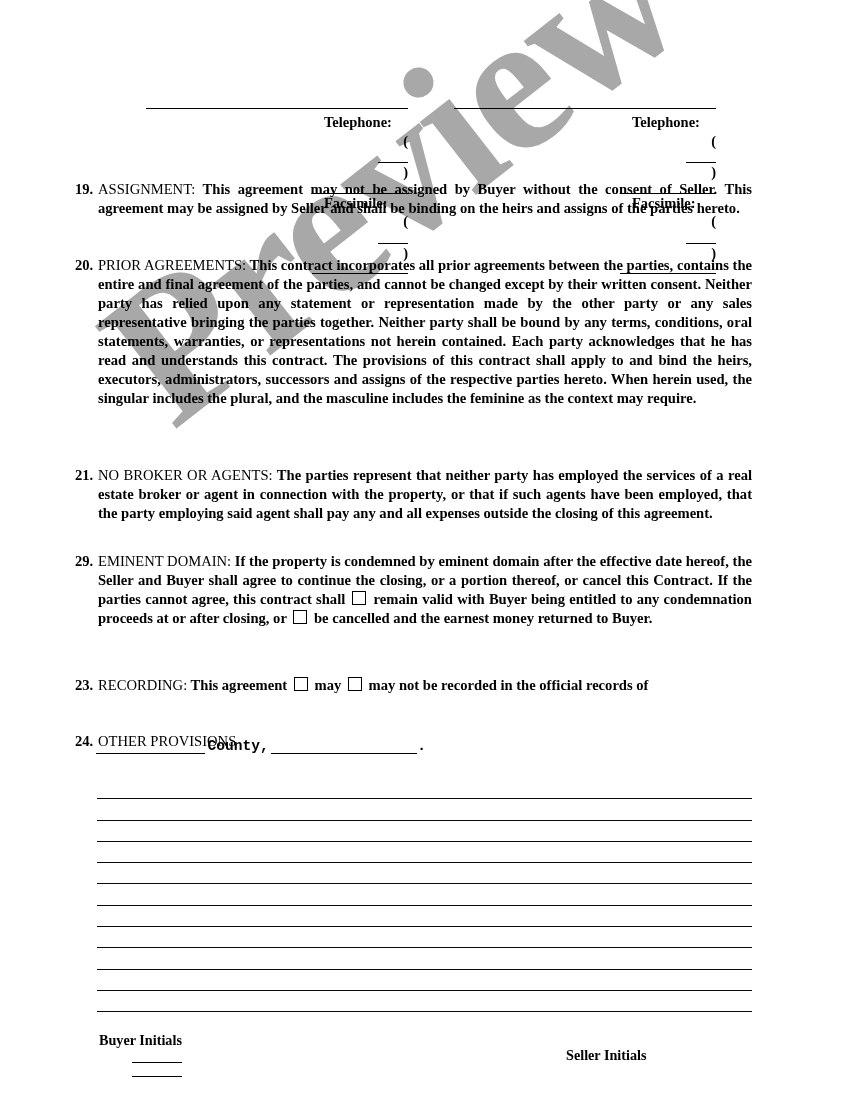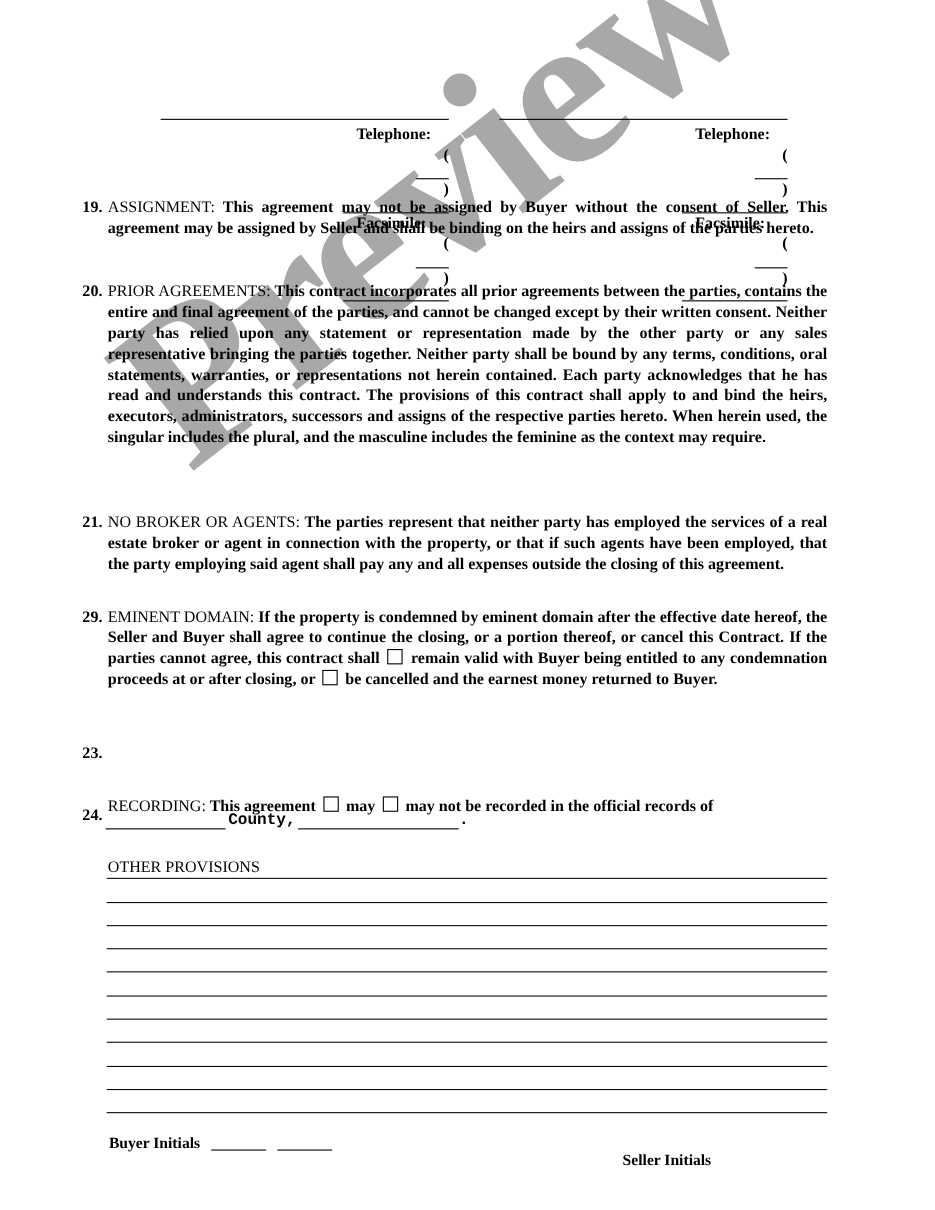--- a/index.html
+++ b/index.html
@@ -121,21 +121,20 @@
     font-weight: bold;
     line-height: 1.30;
     text-align: justify;
     text-justify: inter-word;
   }
   .clause-body .heading {
     font-weight: normal;
   }
   .clause-body.nojustify {
     text-align: left;
-    margin-top: 48px;
   }
 
   .cbox {
     display: inline-block;
     width: 12px;
     height: 12px;
     border: 1.4px solid #000;
     vertical-align: -1px;
     margin: 0 3px;
     background: transparent;
@@ -191,20 +190,22 @@
     height: 60px;
   }
   .buyer-initials {
     position: absolute;
     left: 99px;
     top: 4px;
     font-size: 14.2px;
     font-weight: bold;
     white-space: nowrap;
     display: flex;
+    align-items: flex-end;
+    flex-direction: column;
   }
   .init-blank {
     display: inline-block;
     border-bottom: 1.5px solid #000;
     width: 50px;
     height: 13px;
     margin-left: 10px;
   }
   .seller-initials {
     position: absolute;

